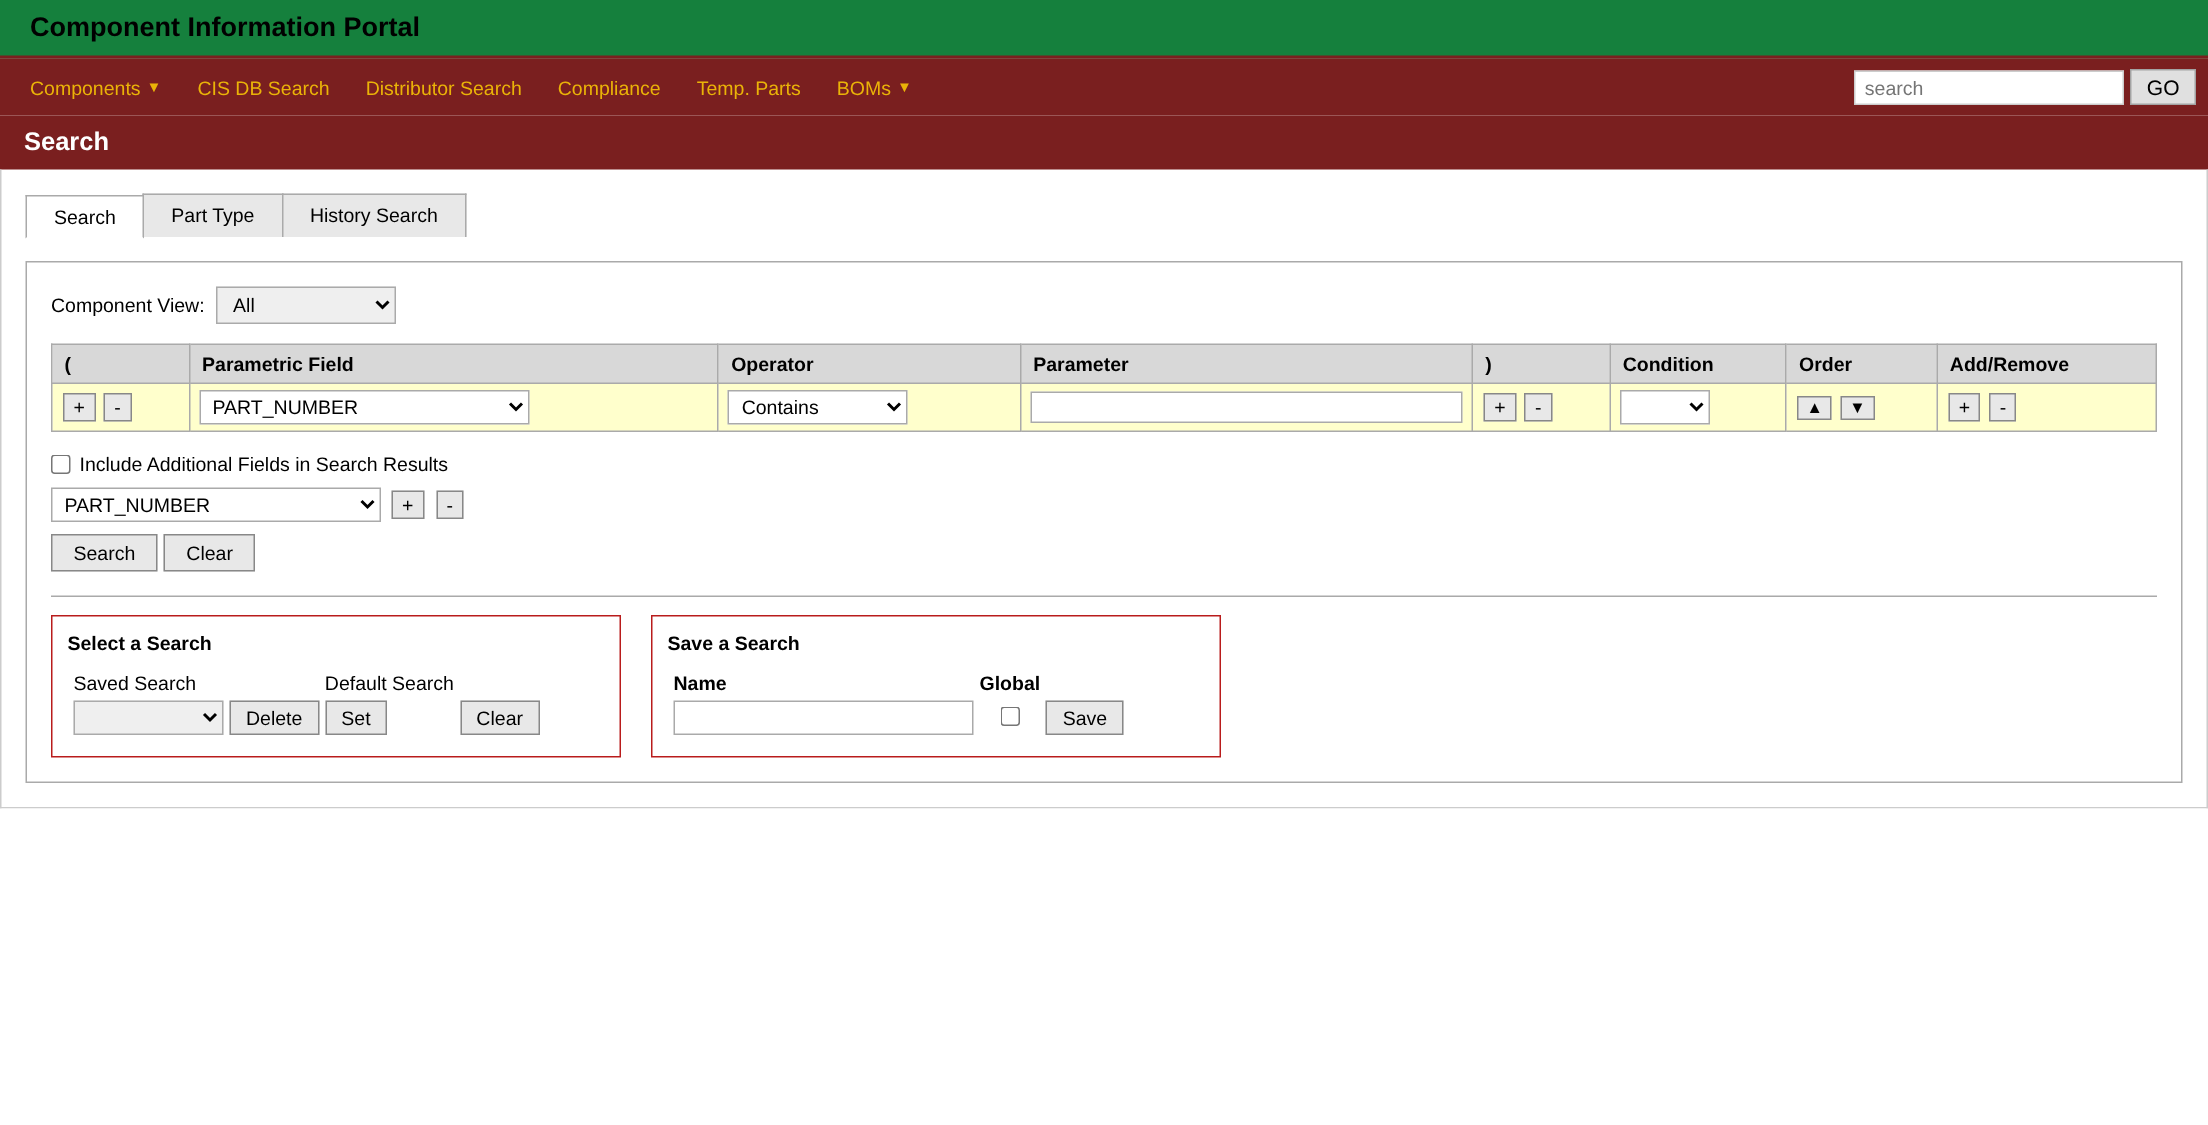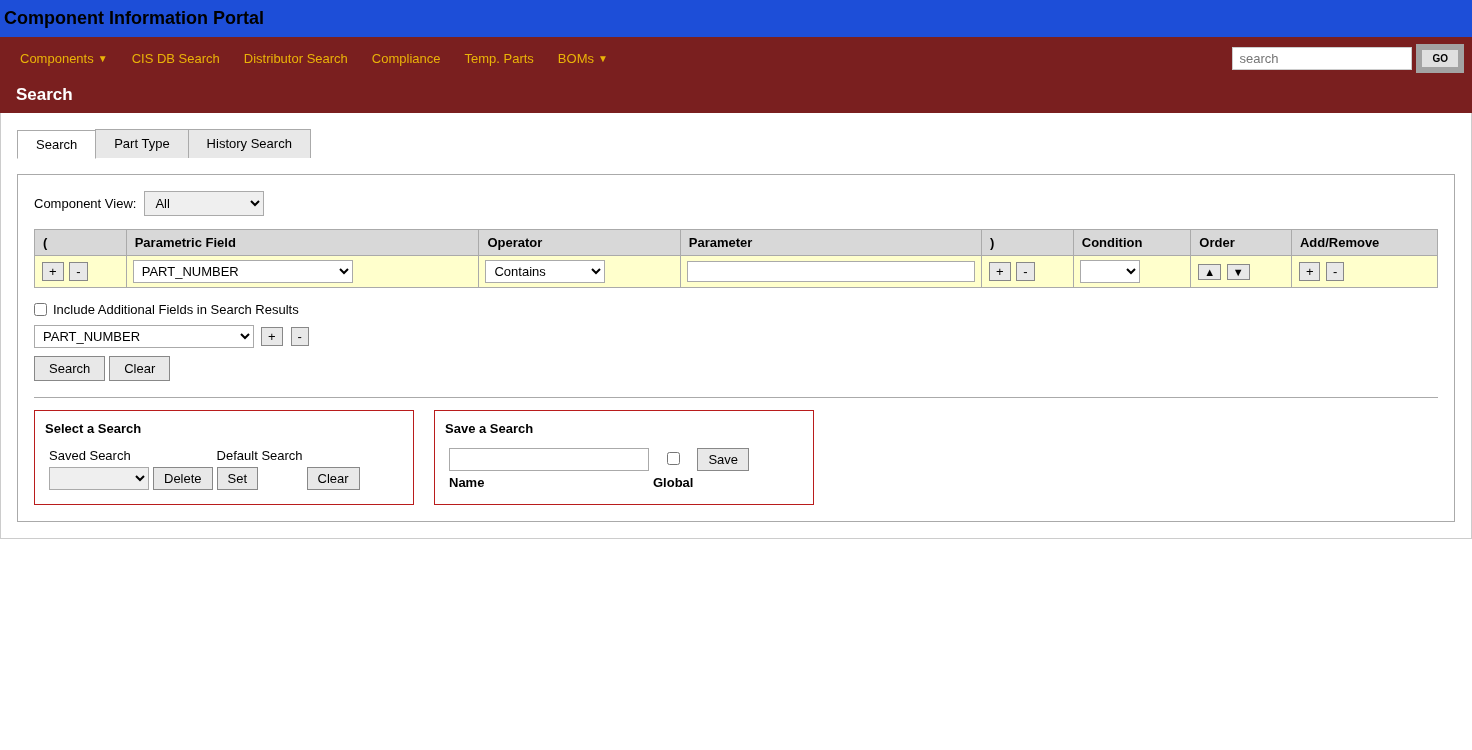--- a/index.html
+++ b/index.html
@@ -1,21 +1,21 @@
 <!DOCTYPE html>
 <html><head>
   <meta charset="utf-8">
   <style>
     * { box-sizing: border-box; margin: 0; padding: 0; }
     body { font-family: Arial, sans-serif; font-size: 13px; background: #fff; color: #000; }
 
     
     #app-title-bar {
-      background: #1d4ed8;
-      padding: 8px 4px;
+      background: #15803d;
+      padding: 8px 20px;
       border-bottom: 2px solid #7a1f1f;
     }
     #app-title-bar h1 {
       font-size: 18px;
       font-weight: bold;
       color: #000;
     }
 
     
     #nav-bar {
@@ -44,25 +44,25 @@
     }
     #nav-search-input {
       width: 180px;
       padding: 3px 6px;
       border: 1px solid #ccc;
       font-size: 13px;
       background: #fff;
     }
     #nav-go-btn {
       background: #e0e0e0;
-      border: 6px solid #a3a3a3;
+      border: 1px solid #a3a3a3;
       padding: 3px 10px;
       cursor: pointer;
-      font-size: 10px;
-      font-weight: bold;
+      font-size: 14px;
+      font-weight: normal;
     }
 
     
     #page-content {
       padding: 0;
     }
 
     
     .section-header {
       background: #7a1f1f;
@@ -423,37 +423,37 @@
           </tbody>
             </table>
         </div>
 
         <div class="bottom-panel">
           <div class="bottom-panel-title">Save a Search</div>
           <table style="border-collapse:separate; border-spacing:4px;">
             <tbody>
                 <tr>
               <td>
+                <span style="font-size:13px;font-weight:bold;">Name</span>
+              </td>
+              <td>
+                <span style="font-size:13px;font-weight:bold;">Global</span>
+              </td>
+              <td></td>
+            </tr>
+            <tr>
+              <td>
                 <input type="text" class="bottom-panel-input" style="">
               </td>
               <td style="text-align:center;">
                 <input type="checkbox" style="">
               </td>
               <td>
                 <button class="bottom-panel-btn">Save</button>
               </td>
-            </tr>
-            <tr>
-              <td>
-                <span style="font-size:13px;font-weight:bold;">Name</span>
-              </td>
-              <td>
-                <span style="font-size:13px;font-weight:bold;">Global</span>
-              </td>
-              <td></td>
             </tr>
           </tbody>
             </table>
         </div>
 
       </div>
     </div>
   </div>
 </div>
 

